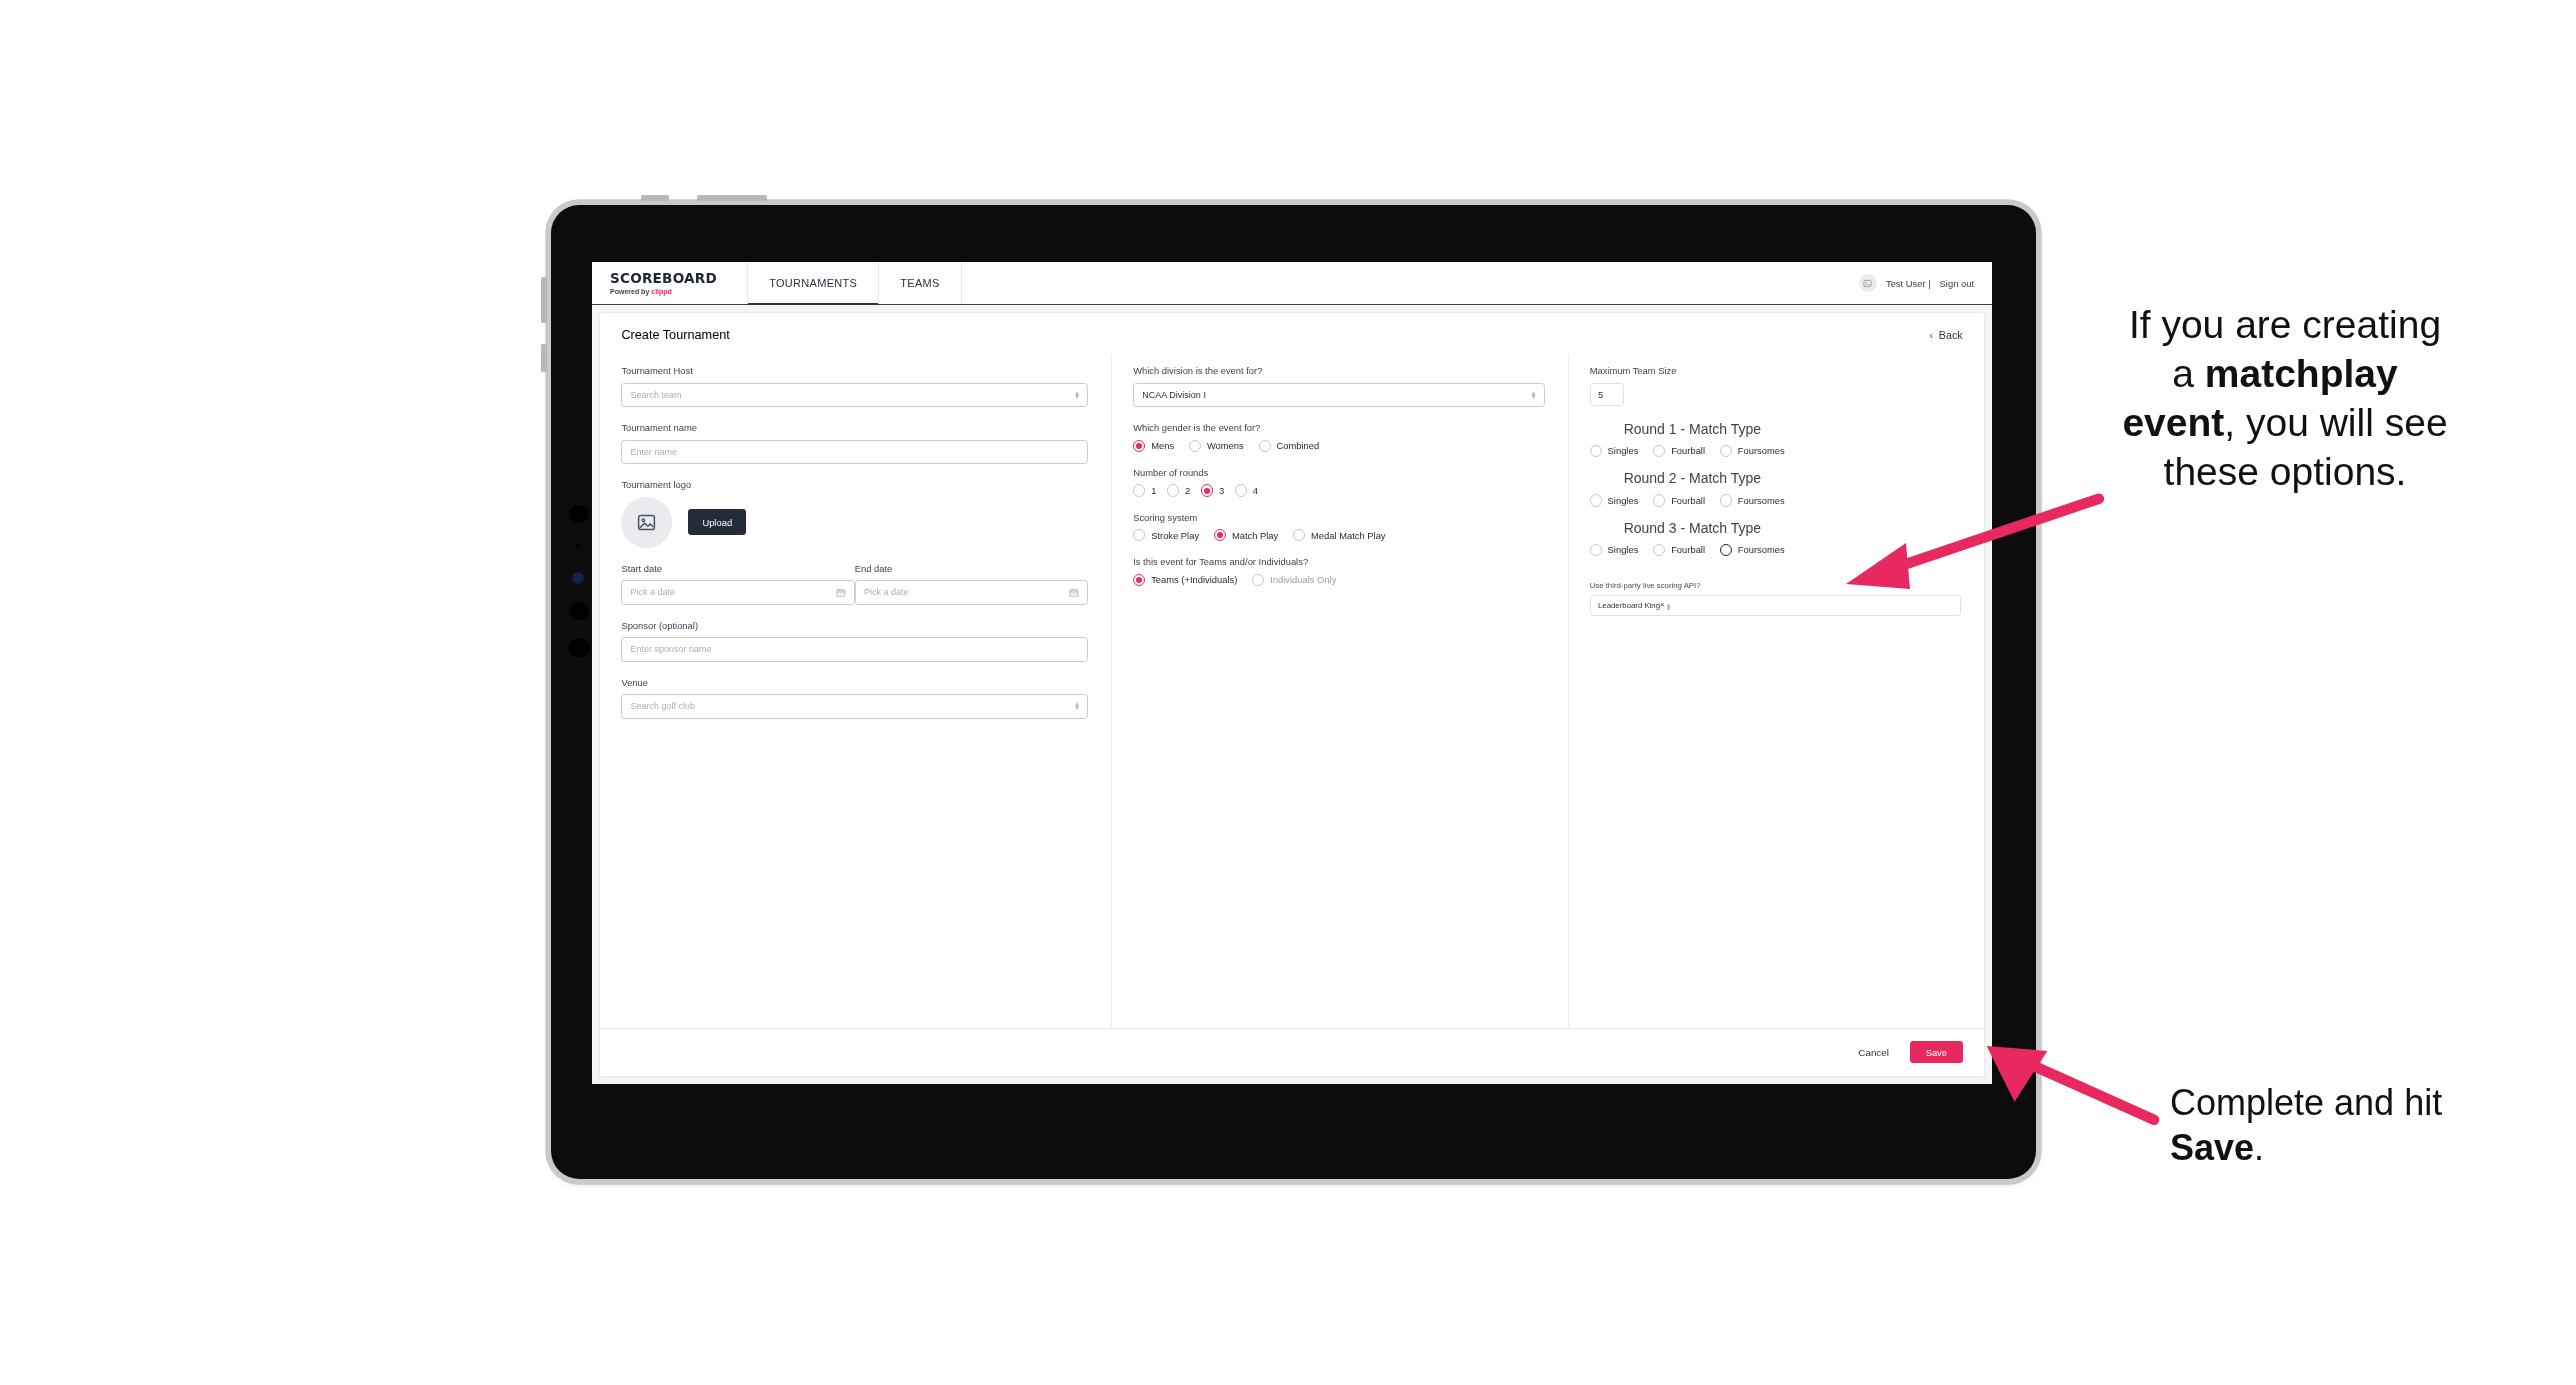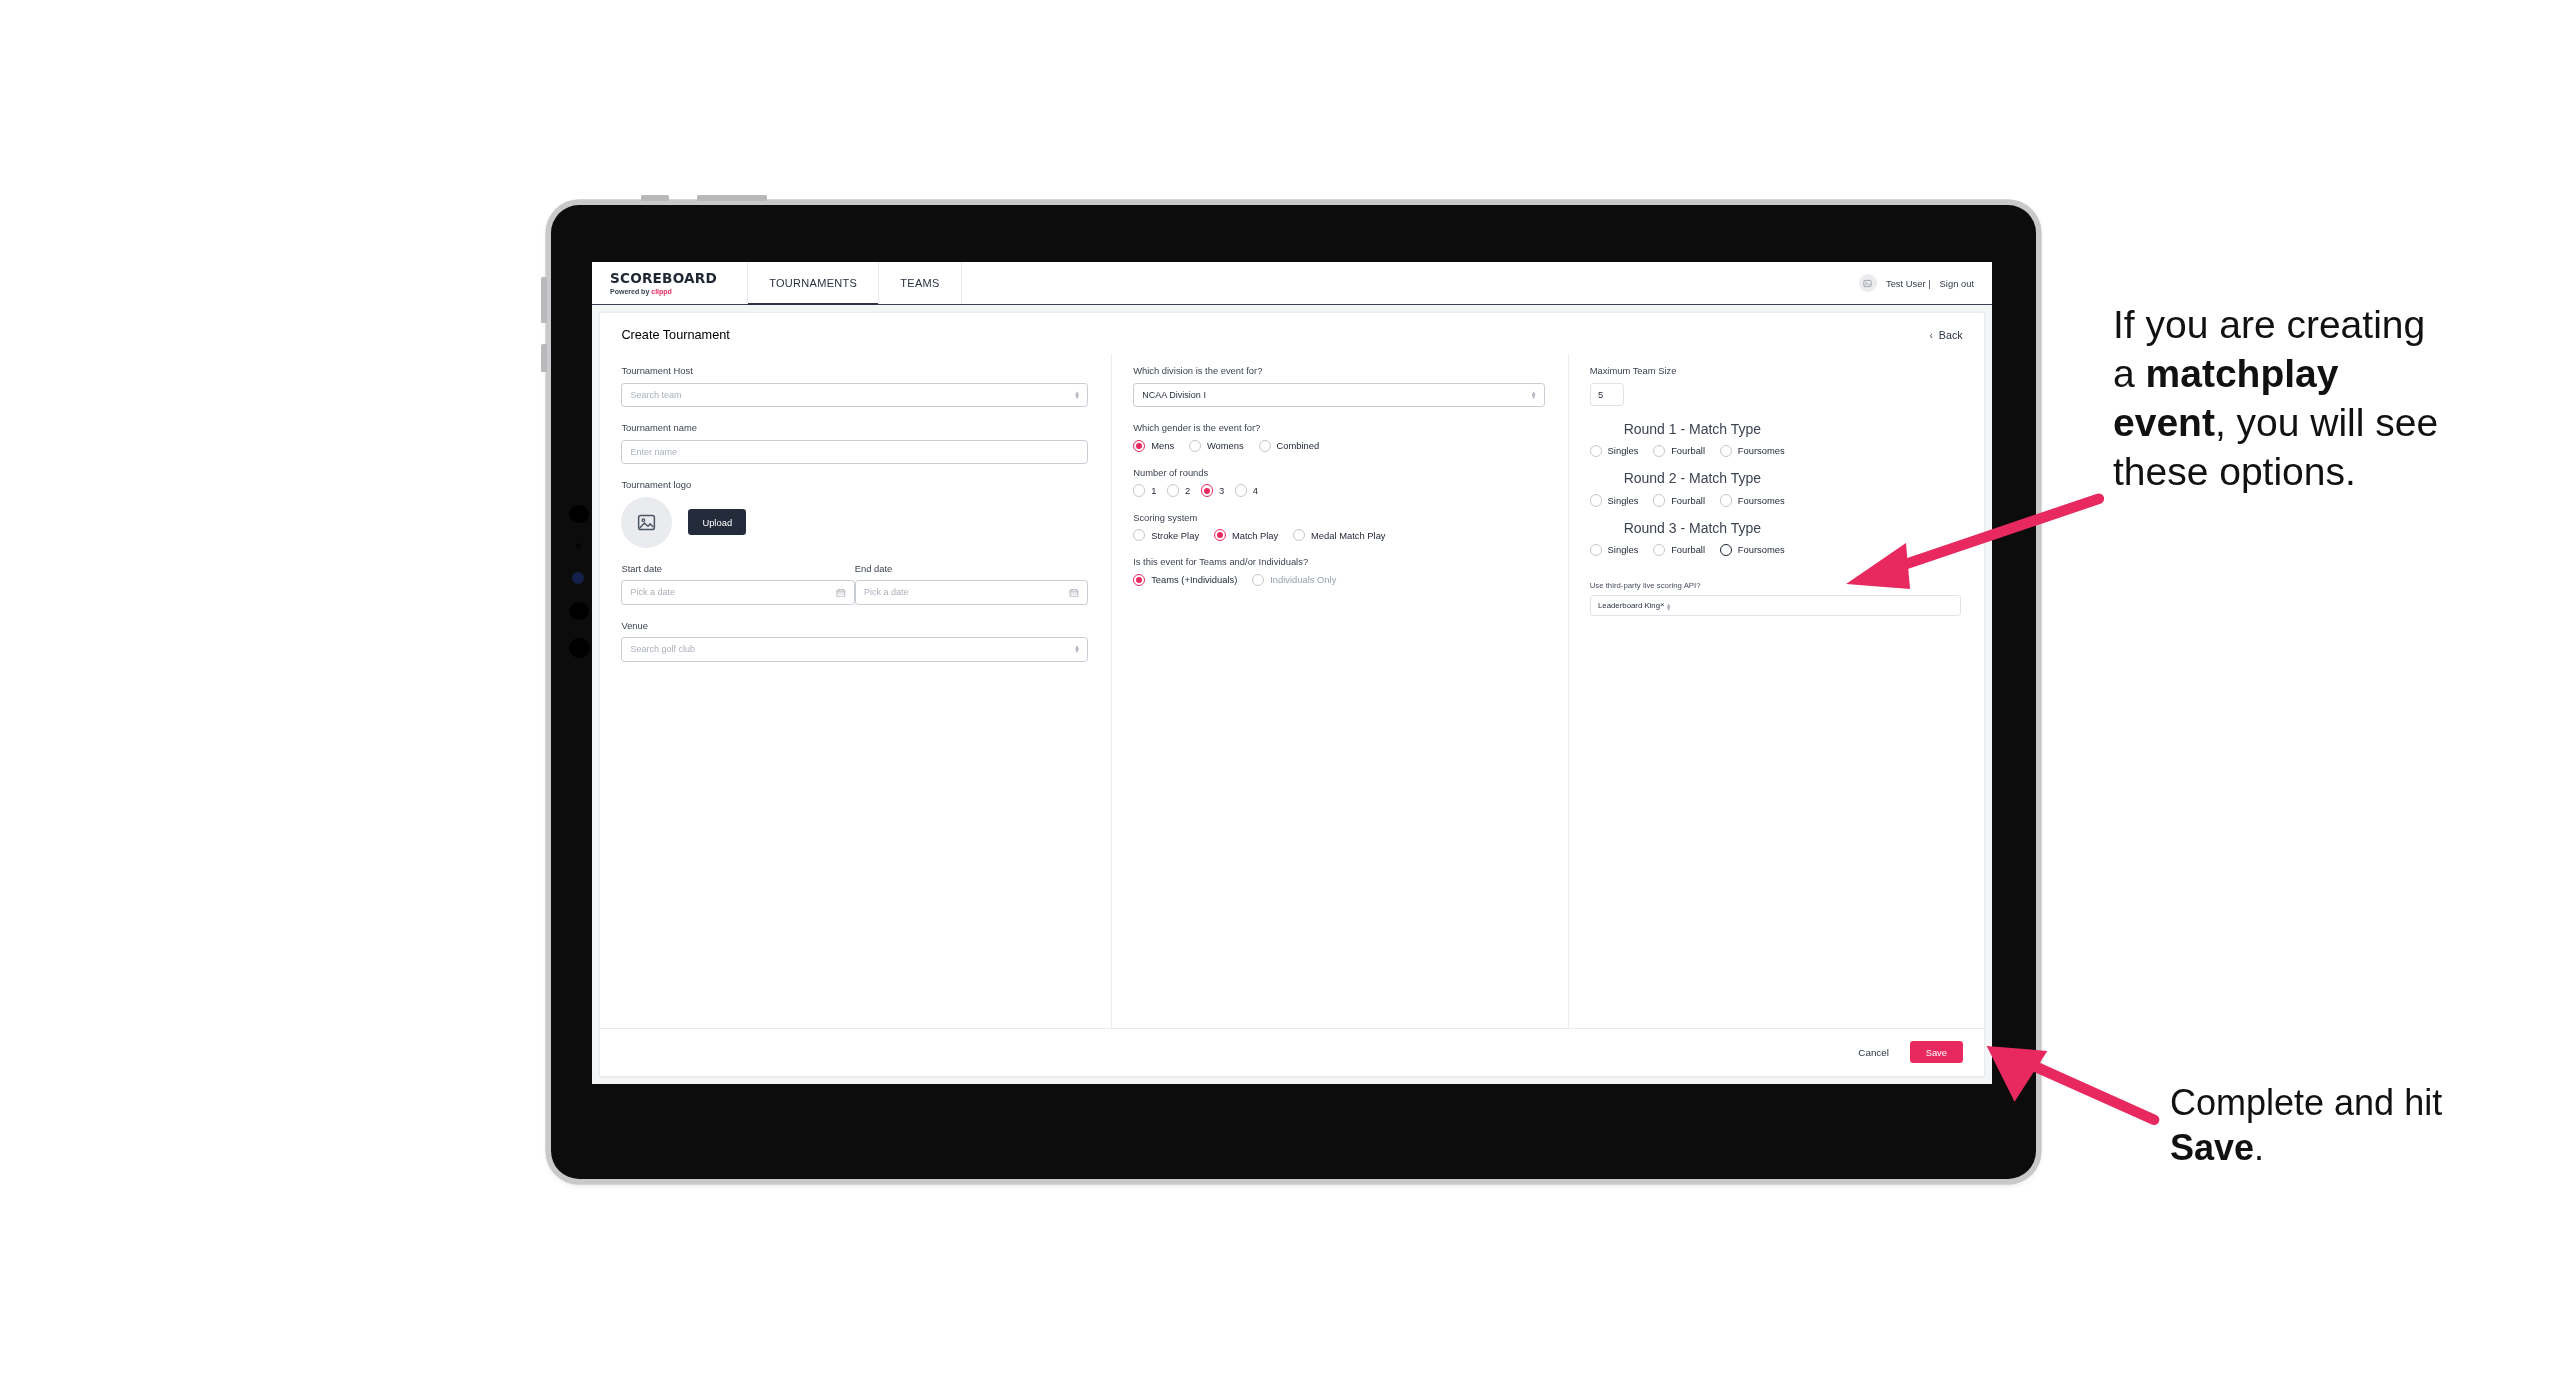--- a/index.html
+++ b/index.html
@@ -256,21 +256,21 @@
     padding: 5.7px 15.6px; border-radius: 3.3px; cursor: pointer;
   }
 
   
   .anno {
     position: absolute;
     font-family: "Liberation Sans", sans-serif;
     color: #111111;
     line-height: 1.26;
   }
-  #anno-top { left: 2113px; top: 300px; width: 344px; font-size: 39px; }
+  #anno-top { left: 2113px; top: 300px; width: 344px; font-size: 39px; text-align: center; }
   #anno-bot { left: 2170px; top: 1080px; width: 361px; font-size: 36px; }
   .anno b { font-weight: 700; }
 
   .arrowsvg { position: absolute; overflow: visible; }
 </style>
 </head>
 <body>
 
 <div id="device">
   <div class="edge-btn top-btn-1"></div>
@@ -374,20 +374,26 @@
                     <svg width="9.8" height="9.8" viewBox="0 0 16 16">
                       <rect x="1.6" y="3" width="12.8" height="11.4" rx="1.4" fill="none" stroke="#9aa0aa" stroke-width="1.2"></rect>
                       <path d="M1.6 6.3h12.8M5 1.6v2.6M11 1.6v2.6" stroke="#9aa0aa" stroke-width="1.2" fill="none"></path>
                       <path d="M4 8.6h1.4M7.3 8.6h1.4M10.6 8.6H12M4 11.2h1.4M7.3 11.2h1.4M10.6 11.2H12" stroke="#9aa0aa" stroke-width="1.1"></path>
                     </svg>
                   </span>
                 </div>
               </div>
             </div>
 
+            <div class="fieldgroup">
+              <div class="fieldlabel">Sponsor (optional)</div>
+              <div class="inputbox">
+                <span>Enter sponsor name</span>
+              </div>
+            </div>
 
             <div class="fieldgroup">
               <div class="fieldlabel">Venue</div>
               <div class="inputbox">
                 <span>Search golf club</span>
                 <span class="trail">
                   <span class="stepper-ic">▴<br>▾</span>
                 </span>
               </div>
             </div>

